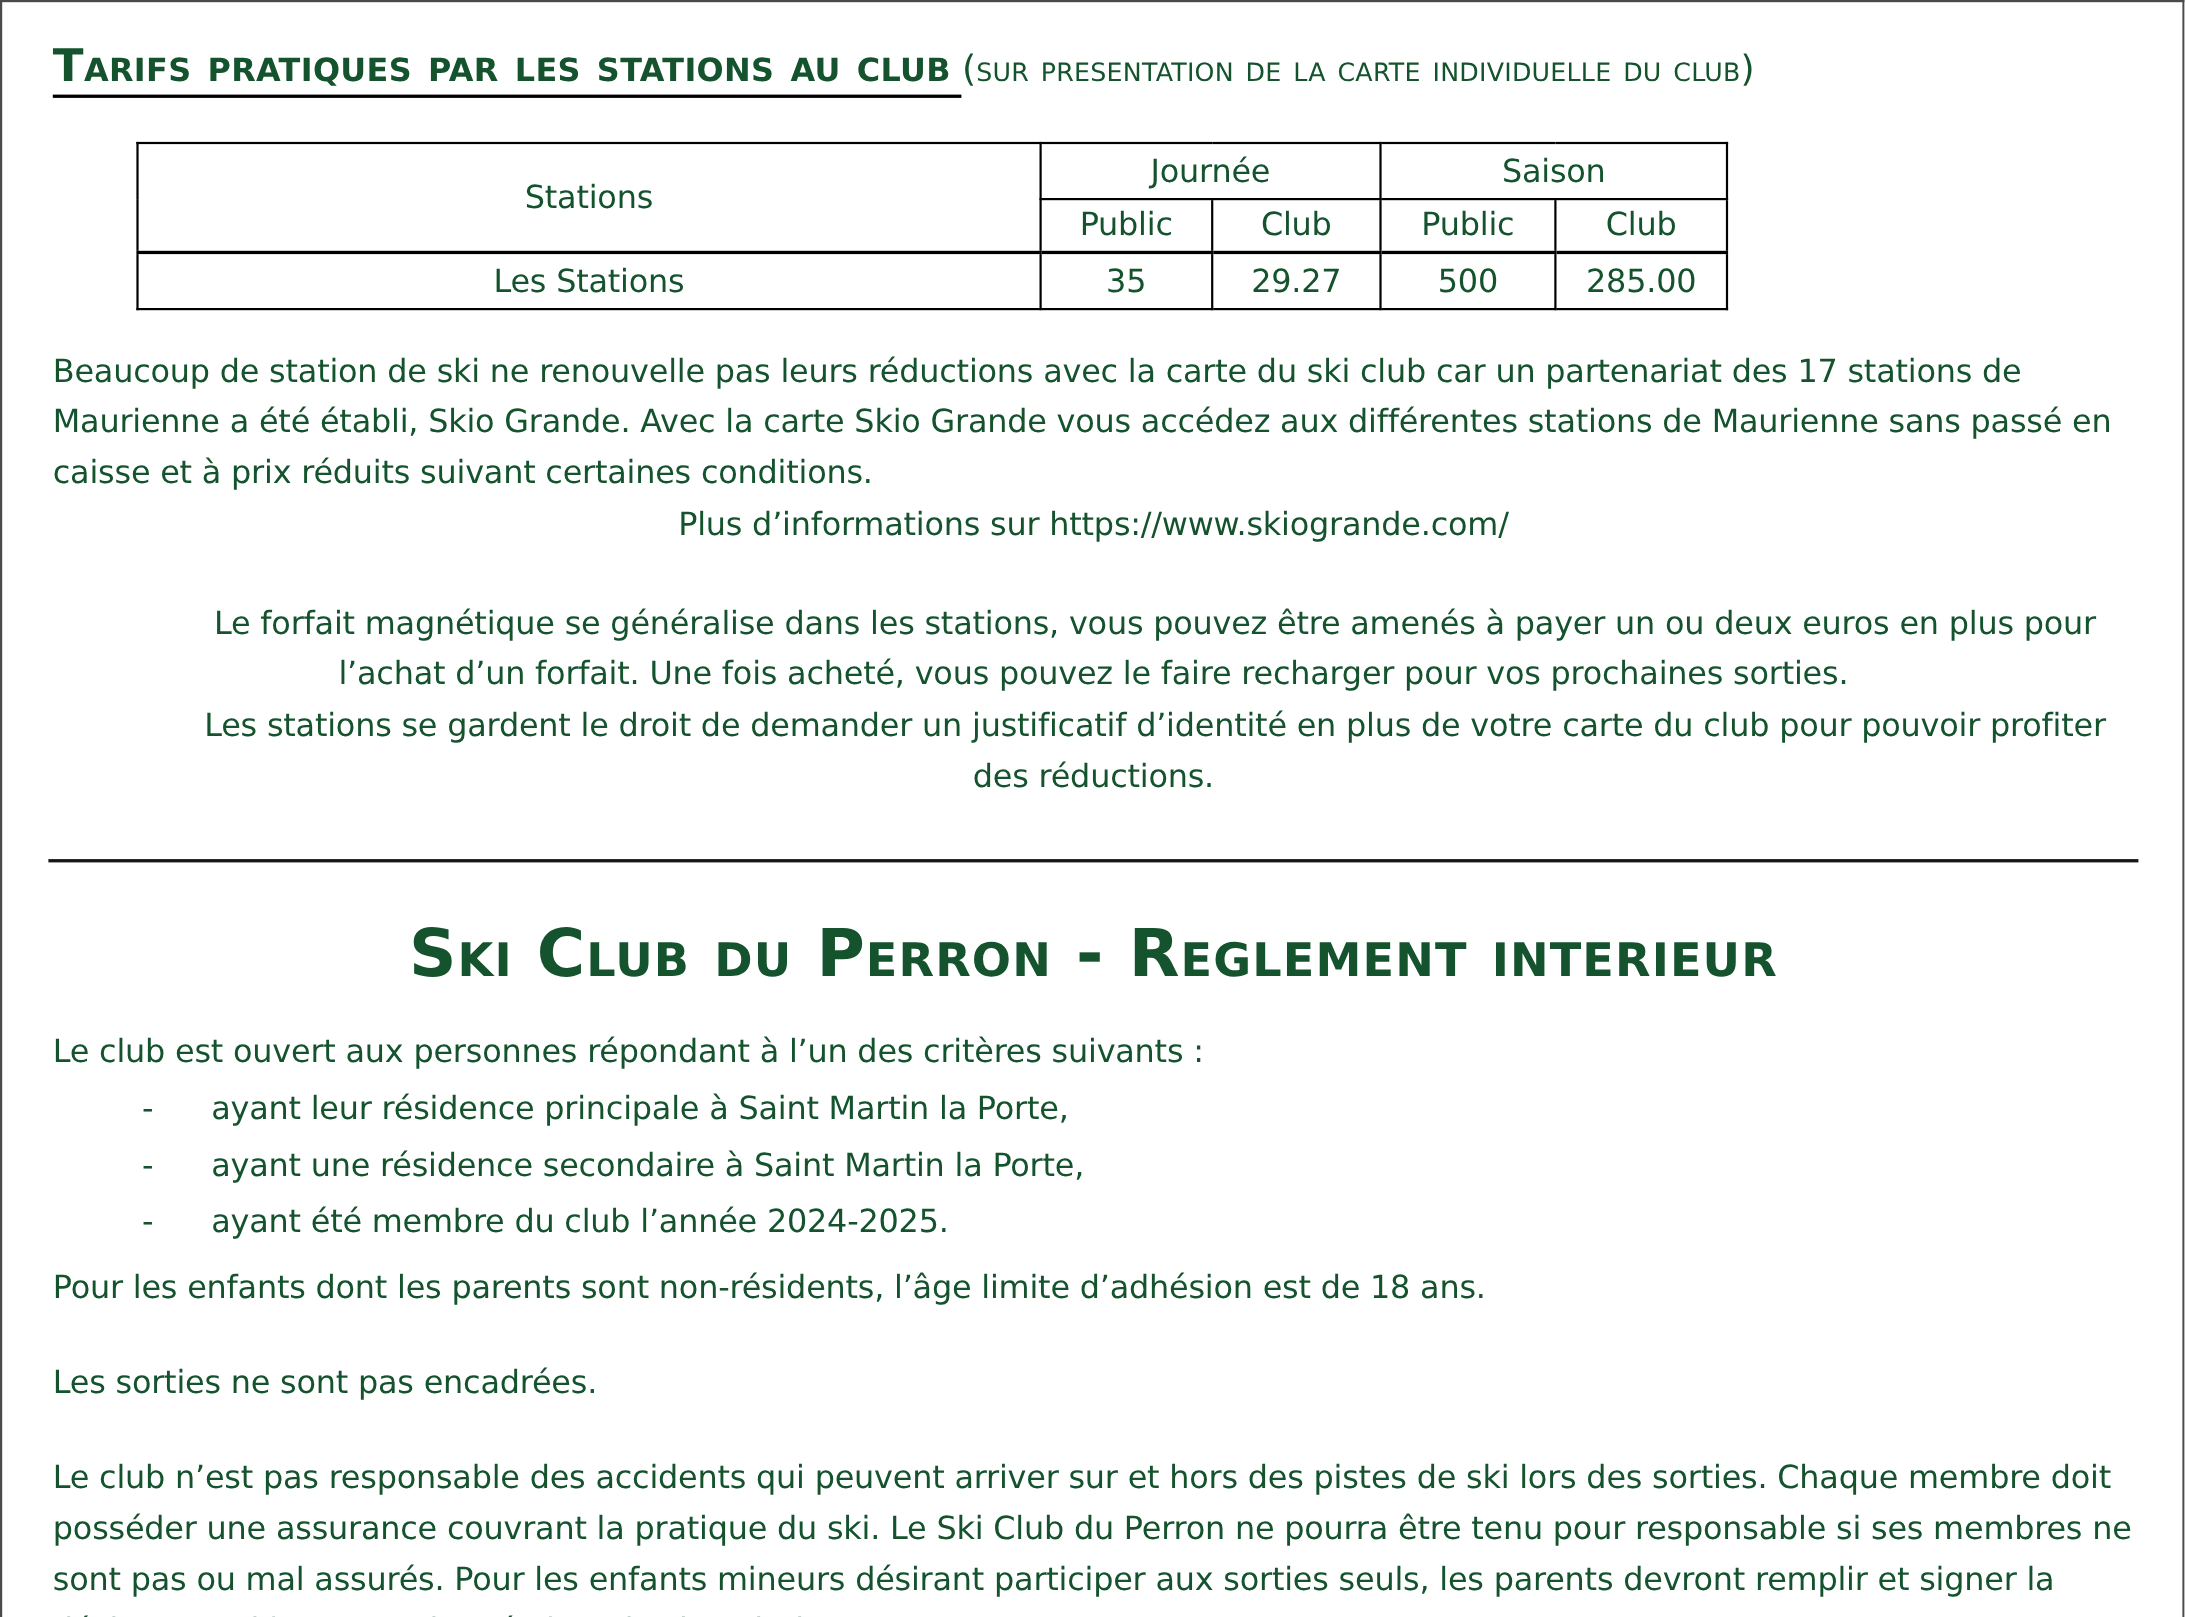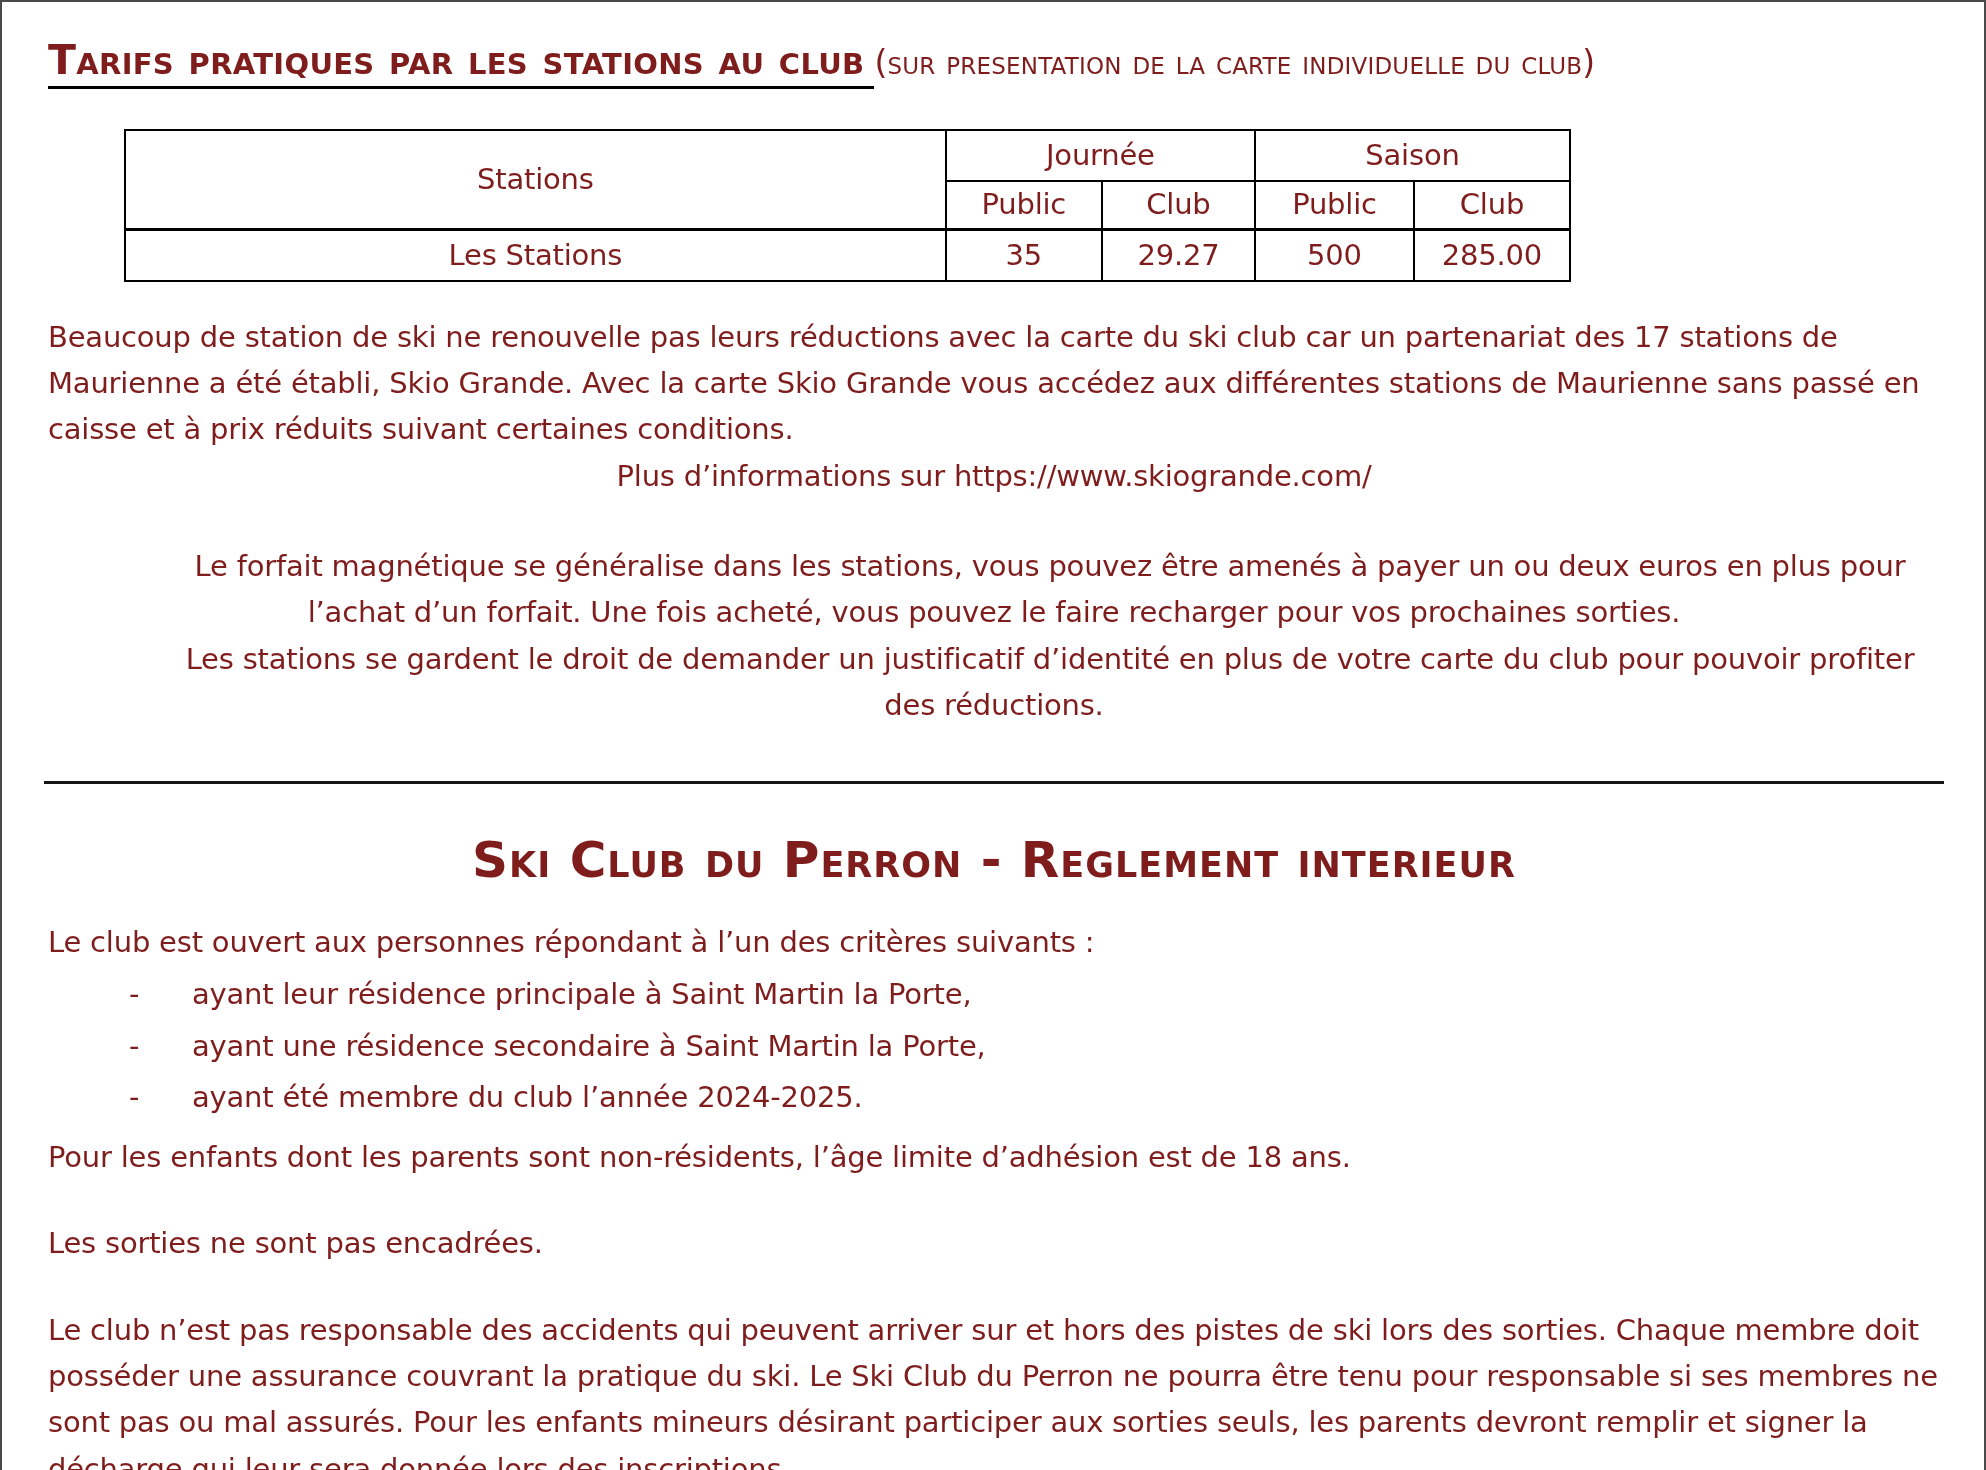--- a/index.html
+++ b/index.html
@@ -14,21 +14,21 @@
     box-sizing: border-box;
     background: #ffffff;
     border-top: 2px solid #4a4a4a;
     border-left: 2px solid #4a4a4a;
     border-right: 2px solid #4a4a4a;
     padding: 8px 44px 0 46px;
     overflow: hidden;
     font-family: "DejaVu Sans", sans-serif;
     font-size: 29px;
     line-height: 1.6;
-    color: #7f1d1d;
+    color: #14532d;
     letter-spacing: -0.2px;
   }
 
   
   .doc-title {
     margin: 8px 0 0 0;
     font-variant: small-caps;
     white-space: nowrap;
     font-weight: normal;
     line-height: 1.25;
@@ -87,21 +87,21 @@
     border: none;
     border-top: 3px solid #161616;
   }
 
   
   .rules-heading {
     margin: 44px 0 0 0;
     text-align: center;
     font-variant: small-caps;
     font-weight: bold;
-    font-size: 50px;
+    font-size: 60px;
     letter-spacing: 1px;
     line-height: 1.3;
   }
   .p-criteria-intro { margin-top: 26px; }
   .criteria-list { margin-top: 4px; }
   .bullet {
     position: relative;
     padding-left: 144px;
     line-height: 1.78;
   }

